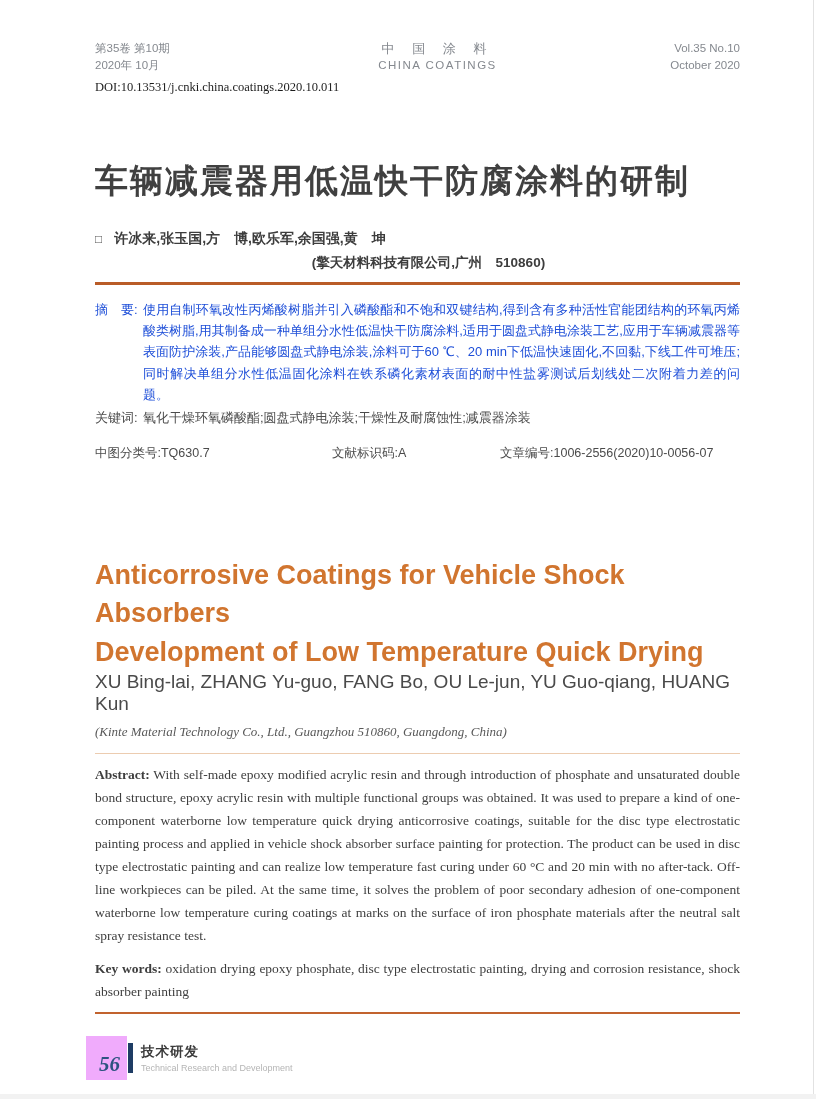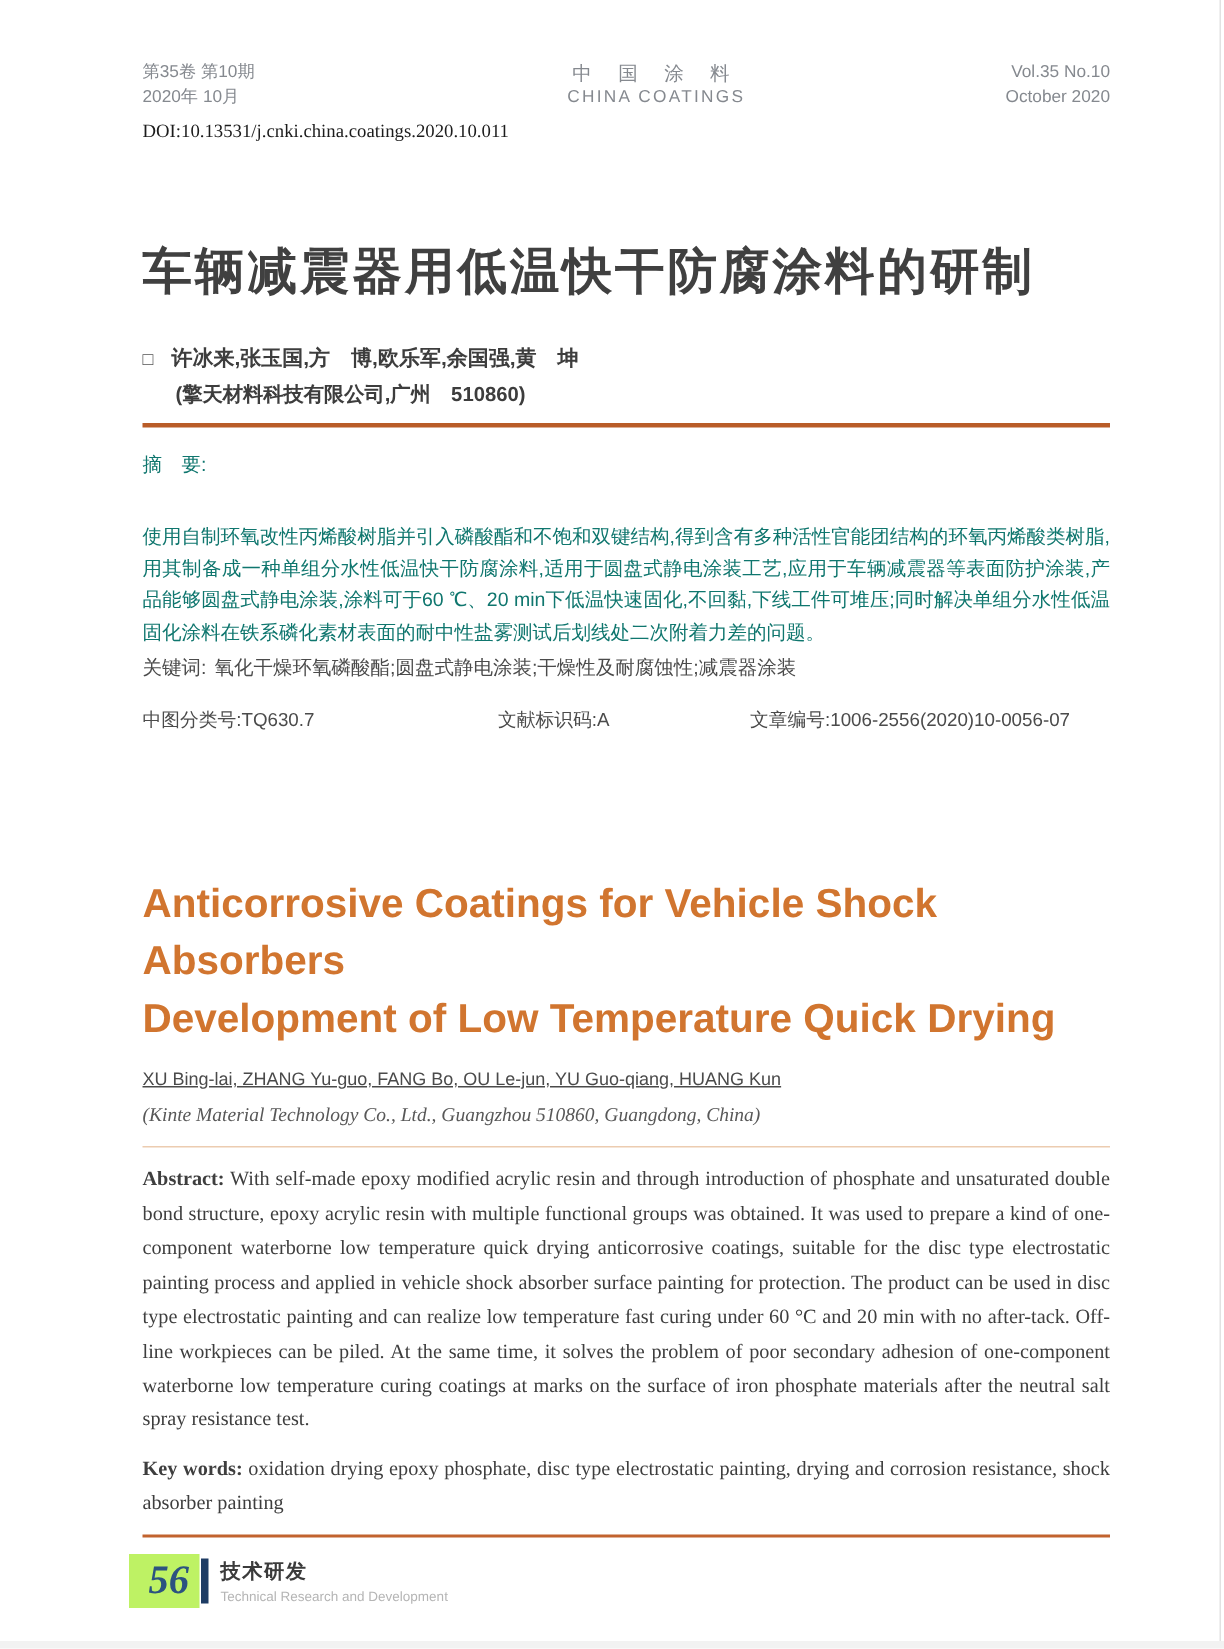--- a/index.html
+++ b/index.html
@@ -24,47 +24,47 @@
   .mast-center { flex:1; text-align:center; }
   .journal-cn { font-size:13px; letter-spacing:7px; }
   .journal-en { font-size:11.5px; letter-spacing:1.5px; }
   .mast-right { width:110px; text-align:right; }
   .doi { margin-top:6px; font-family:"Liberation Serif", serif; font-size:12.5px; color:#1c1c1c; }
 
   
   .cn-title { margin-top:64px; font-size:33px; font-weight:bold; color:#404040; letter-spacing:2px; white-space:nowrap; }
   .authors-row { margin-top:26px; display:flex; align-items:center; font-size:14px; font-weight:bold; color:#3d3d3d; }
   .author-marker { font-size:12px; color:#555; margin-right:12px; font-weight:normal; }
-  .cn-affiliation { margin-top:6px; padding-left:22px; font-size:13.5px; font-weight:bold; color:#3d3d3d; }
+  .cn-affiliation { margin-top:6px; padding-left:22px; font-size:13.5px; font-weight:bold; color:#3d3d3d;text-align:center; }
   .rule-orange-thick { margin-top:10px; height:3px; background:#b95c28; }
 
   
-  .cn-abs { margin-top:14px; display:flex; font-size:13px; line-height:1.63; color:#0f766e;flex-direction:column; }
+  .cn-abs { margin-top:14px; display:flex; font-size:13px; line-height:1.63; color:#1d4ed8; }
   .cn-abs-label { width:48px; flex:0 0 48px; }
   .cn-abs-text { flex:1; text-align:justify; }
   .cn-kw { margin-top:2px; display:flex; font-size:13px; line-height:1.63; color:#4b4b4b; }
   .clc-row { margin-top:17px; display:flex; font-size:12.5px; color:#4b4b4b; }
   .clc-item1 { width:237px; }
   .clc-item2 { width:168px; }
   .clc-item3 { flex:1; }
 
   
   .en-title { margin-top:94px; font-size:27px; font-weight:bold; color:#d1752f; line-height:1.42; }
-  .en-authors { margin-top:14px; font-size:12px; color:#4a4a4a;text-decoration:underline; }
+  .en-authors { font-size:19px; color:#4a4a4a; }
   .en-affiliation { margin-top:9px; font-family:"Liberation Serif", serif; font-style:italic; font-size:13px; color:#585858; }
   .rule-orange-light { margin-top:13px; height:1px; background:#ecccb0; }
 
   
   .en-abs { margin-top:10px; font-family:"Liberation Serif", serif; font-size:13.5px; line-height:1.70; text-align:justify; color:#3e3e3e; }
   .en-abs b { font-weight:bold; }
   .rule-orange-thin { margin-top:9px; height:2px; background:#c2632e; }
 
   
   .footer-badge { position:absolute; left:86px; top:1036px; display:flex; align-items:center; }
-  .page-num { font-family:"Liberation Serif", serif; font-style:italic; font-weight:bold; font-size:27px; color:#2c5380; background:#bef264; padding:2px 7px 3px 13px; }
+  .page-num { font-family:"Liberation Serif", serif; font-style:italic; font-weight:bold; font-size:21px; color:#2c5380; background:#f0abfc; padding:16px 7px 3px 13px; }
   .badge-bar { width:5px; height:30px; background:#1e3c64; margin:0 8px 0 1px; }
   .badge-cn { font-size:13.5px; font-weight:bold; color:#3b3b3b; letter-spacing:1px; }
   .badge-en { font-size:9px; color:#b5b5b5; margin-top:2px; }
 </style>
 </head>
 <body>
 
 <div class="page">
   <div class="content">
 

